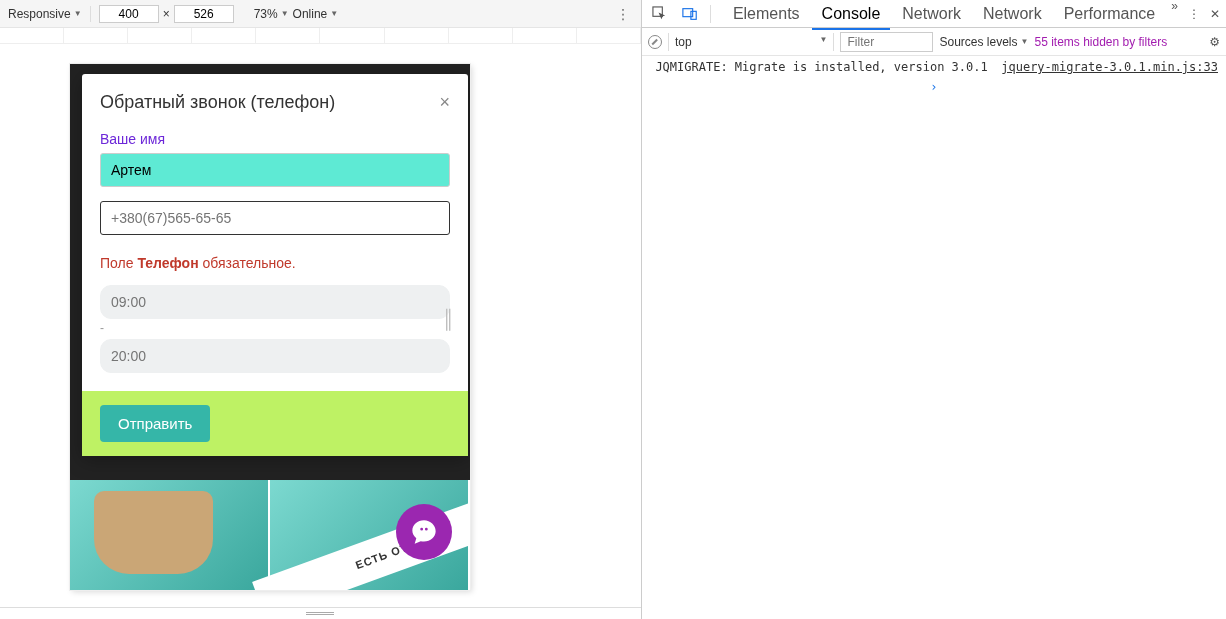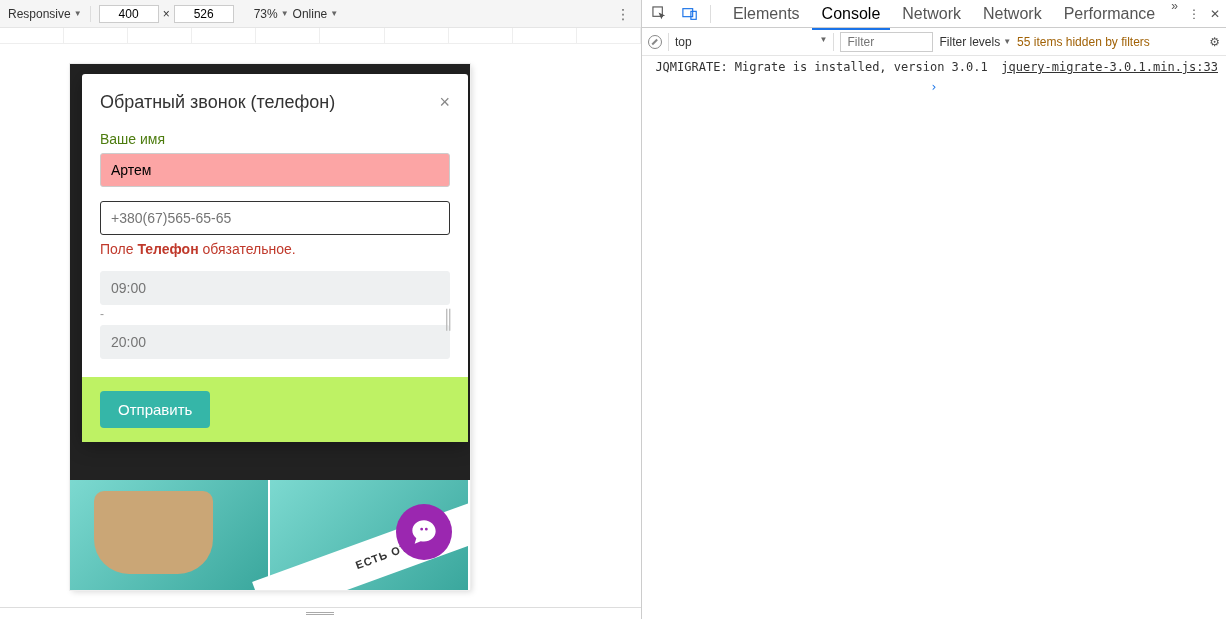--- a/index.html
+++ b/index.html
@@ -133,36 +133,36 @@
   left: 12px; right: 2px; top: 10px;
   background: #fff;
   border-radius: 3px;
   padding: 18px 18px 22px 18px;
   box-shadow: 0 4px 20px rgba(0,0,0,0.3);
 }
 .modal-header { display:flex; align-items:center; justify-content:space-between; margin-bottom:18px; }
 .modal-title { font-size: 18px; color:#333; font-weight:400; }
 .modal-close { color:#888; font-size:18px; cursor:pointer; }
 .form-group { margin-bottom: 14px; }
-.form-label { font-size: 14px; color:#4d7c0f; display:block; margin-bottom:6px; }
+.form-label { font-size: 14px; color:#6d28d9; display:block; margin-bottom:6px; }
 .form-label.err { color:#c0392b; }
 .form-label .req { color:#c0392b; margin-left:2px; font-size:12px; }
 .form-input {
   width: 100%;
   height: 34px;
   border: 1px solid #ccc;
   border-radius: 3px;
   background: #fff;
   padding: 0 10px;
   font-size: 14px;
 }
-.form-input.autofill { background:#fca5a5; }
+.form-input.autofill { background:#5eead4; }
 .form-input.err { border-color:#333; }
-.form-input.disabled { background:#eef0f1; border-color:#eef0f1; color:#737373; }
-.err-msg { font-size:14px; color:#c0392b; margin-top:6px; }
+.form-input.disabled { background:#eef0f1; border-color:#eef0f1; color:#737373;border-radius:11px; }
+.err-msg { font-size:14px; color:#c0392b; margin-top:20px; }
 .err-msg b { font-weight:600; }
 .time-sep { color:#999; font-size:12px; margin: 2px 0 4px 0; display:block; }
 .submit-row { background:#bef264; margin: 18px -18px -22px -18px; padding: 14px 18px; }
 .btn-submit {
   background:#35b6a8;
   color:#fff;
   border:none;
   border-radius:4px;
   padding: 10px 18px;
   font-size:15px;
@@ -205,21 +205,21 @@
   padding: 0 6px;
   border-bottom: 1px solid #e5e5e5;
   gap: 6px;
   font-size:12px;
 }
 .dt-sub .circ { width:14px;height:14px;border:1.5px solid #888;border-radius:50%;position:relative; cursor:pointer;}
 .dt-sub .circ::after{content:"";position:absolute;left:20%;right:20%;top:45%;height:1.5px;background:#888;transform:rotate(-45deg);}
 .dt-sub .scope { display:flex;align-items:flex-start;gap:19px;color:#333;cursor:pointer; }
 .dt-sub .filter { border:1px solid #ccc; height:20px; font-size:12px; padding:0 6px; width:93px; }
 .dt-sub .levels { color:#333; display:flex; align-items:center; gap:3px; cursor:pointer;}
-.dt-sub .hidden-info { color:#a16207; }
+.dt-sub .hidden-info { color:#a21caf; }
 .dt-sub .gear { margin-left:auto; color:#555; cursor:pointer; }
 .console-body { flex:1; padding: 4px 8px; font-family: Menlo, Consolas, monospace; font-size:12px; color:#333;text-align:center; }
 .console-line { display:flex; gap:8px; }
 .console-msg { flex:1; white-space:pre-wrap; }
 .console-src { color:#333; text-decoration: underline; cursor:pointer; white-space:nowrap; }
 .console-prompt { color:#1a73e8; margin-top:6px; }
 </style>
 </head>
 <body>
 
@@ -346,21 +346,21 @@
       <div class="circ"></div>
       <div style="width:1px;height:18px;background:#ddd;"></div>
       <div class="scope">
         <span>top</span>
         <span style="width:90px"></span>
         <span class="tb-triangle">▼</span>
       </div>
       <div style="width:1px;height:18px;background:#ddd;"></div>
       <input class="filter" placeholder="Filter" style="">
       <div class="levels">
-        <span>Filter levels</span>
+        <span>Sources levels</span>
         <span class="tb-triangle">▼</span>
       </div>
       <div class="hidden-info">55 items hidden by filters</div>
       <div class="gear">⚙</div>
     </div>
 
     <div class="console-body">
       <div class="console-line">
         <div class="console-msg">JQMIGRATE: Migrate is installed, version 3.0.1</div>
         <div class="console-src">jquery-migrate-3.0.1.min.js:33</div>

